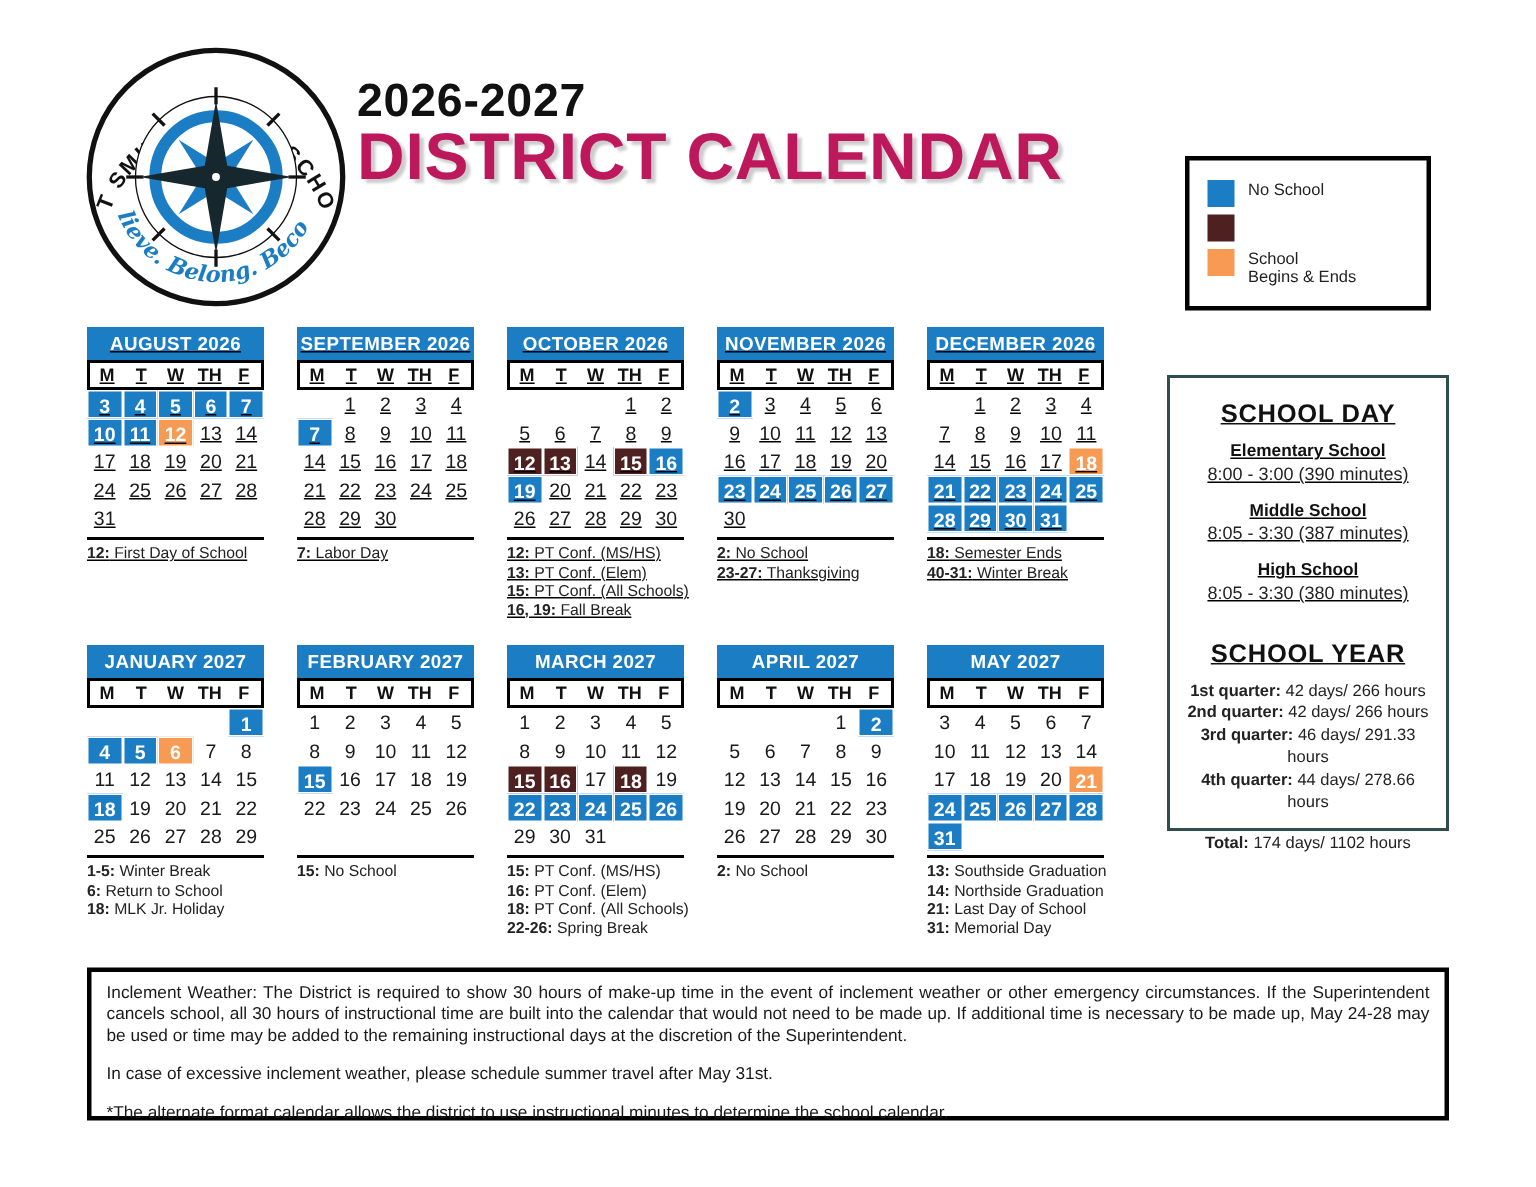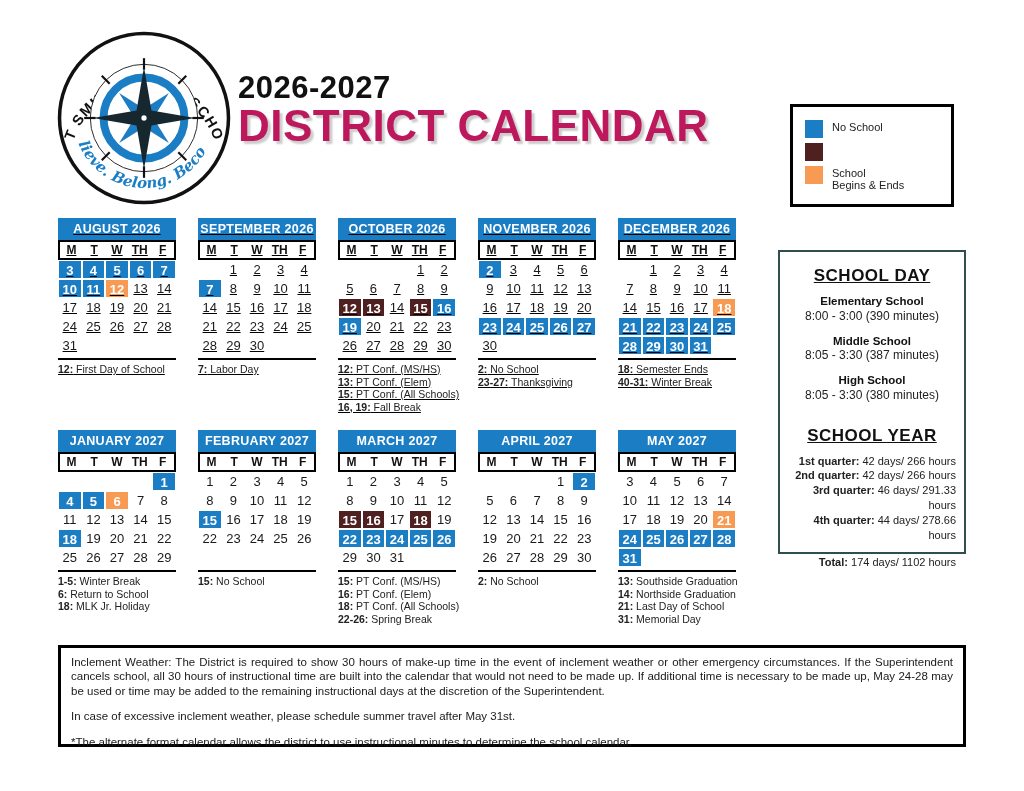--- a/index.html
+++ b/index.html
@@ -1,21 +1,21 @@
 <!DOCTYPE html>
 <html><head>
 <meta charset="utf-8">
 <style>
   html,body{margin:0;padding:0;background:#fff;}
   #page{position:relative;width:1024px;height:791px;background:#ffffff;
         font-family:"Liberation Sans",sans-serif;overflow:hidden;}
 
   
   #logo{position:absolute;left:52px;top:30px;width:184px;height:176px;}
-  #title-block{position:absolute;left:238px;top:72px;}
+  #title-block{position:absolute;left:238px;top:51px;}
   .year-title{font-size:31px;font-weight:bold;color:#111;letter-spacing:.5px;line-height:1;}
   .main-title{font-size:44px;font-weight:bold;color:#be185d;letter-spacing:.5px;line-height:1.05;
               text-shadow:3px 3px 2px #cccccc;}
   .sub-title{font-size:15px;font-weight:bold;color:#111;letter-spacing:.5px;margin-top:6px;}
 
   
   #legend{position:absolute;left:790px;top:104px;width:164px;min-height:92px;
           border:3px solid #000;background:#fff;padding:8px 8px 8px 12px;box-sizing:border-box;}
   .legend-item{display:flex;align-items:flex-start;margin:4px 0;}
   .legend-sq{width:18px;height:18px;flex:0 0 18px;margin-right:9px;margin-top:1px;}
@@ -38,25 +38,25 @@
   .month-notes{margin-top:3px;width:136px;}
   .note-line{font-size:10.5px;line-height:12.5px;color:#222;white-space:nowrap;}
   .note-line b{font-weight:bold;}
 
   
   #info-box{position:absolute;left:778px;top:250px;width:188px;height:304px;
             border:2.5px solid #2F4F4F;background:#fff;box-sizing:border-box;
             padding:14px 8px 0 8px;text-align:center;}
   .info-heading{font-size:17px;font-weight:bold;color:#111;text-decoration:underline;
                 letter-spacing:.5px;margin-bottom:8px;}
-  .sd-entry{margin-bottom:9px;}
+  .sd-entry{margin-bottom:9px;text-decoration:underline;}
   .sd-name{font-size:11.5px;font-weight:bold;color:#111;line-height:1.3;}
   .sd-time{font-size:12px;color:#222;line-height:1.3;}
   #school-year{margin-top:22px;}
-  .sy-line{font-size:11px;color:#222;text-align:right;line-height:1.35;}
+  .sy-line{font-size:11px;color:#222;text-align:center;line-height:1.35;}
   .sy-line b{font-weight:bold;}
   .sy-total{margin-top:12px;}
 
   
   #footer-box{position:absolute;left:58px;top:645px;width:908px;height:102px;
               border:3px solid #000;box-sizing:border-box;padding:7px 10px;background:#fff;}
   .footer-p{font-size:11.5px;color:#1a1a1a;line-height:1.26;margin:0 0 11px 0;text-align:justify;}
   .footer-p:last-child{margin-bottom:0;}
 </style>
 </head>

